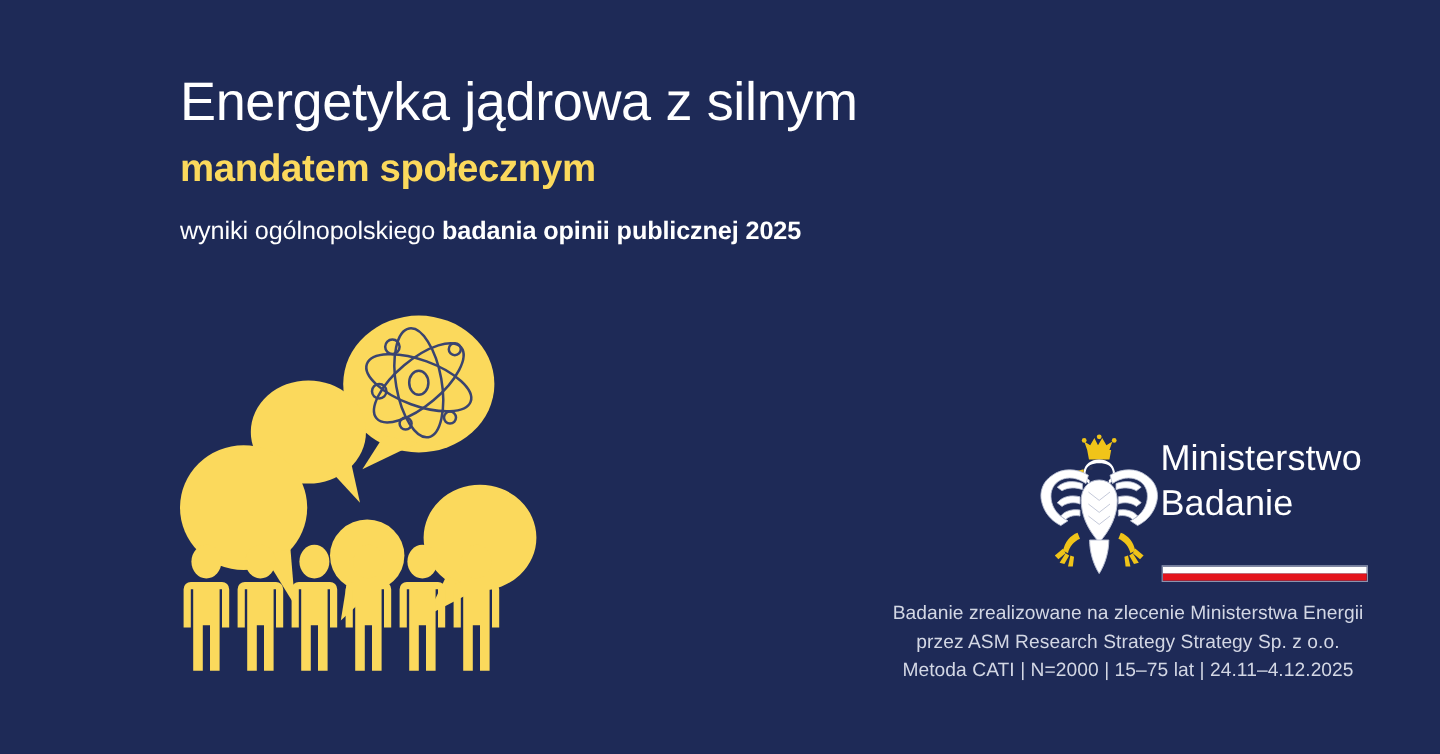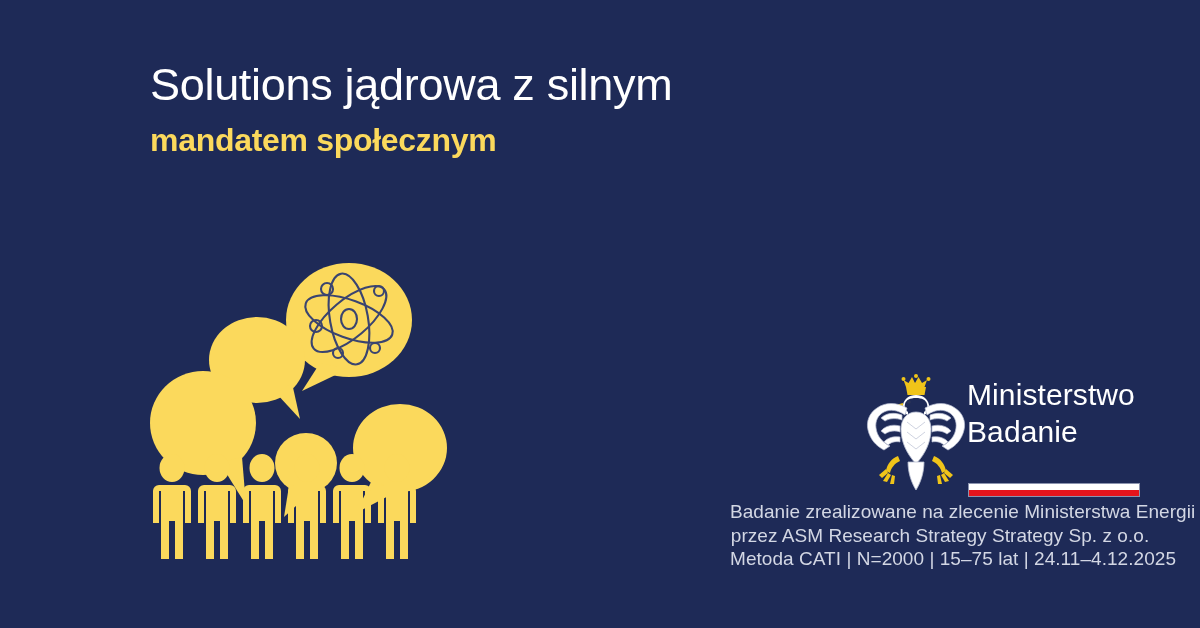--- a/index.html
+++ b/index.html
@@ -26,52 +26,55 @@
     margin-top:12px;font-size:21px;line-height:26px;color:#ffffff;
     font-weight:400;white-space:nowrap;letter-spacing:-0.1px;
   }
   .subtitle b{font-weight:700;}
 
   
   .illustration{position:absolute;left:150px;top:255px;width:300px;height:320px;}
   .illustration svg{display:block;width:300px;height:320px;}
 
   
-  .logo-block{position:absolute;left:862px;top:370px;width:285px;height:132px;}
+  .logo-block{position:absolute;left:862px;top:358px;width:285px;height:132px;}
   .eagle{position:absolute;left:0;top:0;width:108px;height:128px;}
   .eagle svg{display:block;width:108px;height:128px;}
   .logo-text{
     position:absolute;left:105px;top:6px;
     font-size:30px;line-height:37px;font-weight:300;color:#ffffff;
     letter-spacing:0.1px;
   }
   .flag-bar{
     position:absolute;left:106px;top:113px;width:172px;height:14px;
     border:1px solid #8b93ae;box-sizing:border-box;overflow:hidden;
   }
   .flag-white{height:50%;background:#ffffff;}
   .flag-red{height:50%;background:#e4141c;}
 
   
   .footer{
     position:absolute;left:730px;top:500px;width:420px;
     text-align:center;color:#d3d7e4;
-    font-size:19px;line-height:23.5px;font-weight:400;
+    font-size:16px;line-height:23.5px;font-weight:400;
     letter-spacing:0.05px;
   }
   .footer div{white-space:nowrap;}
 </style>
 </head>
 <body>
 
 <div class="canvas">
 
   <div class="headline">
-    <div class="title-line1">Solutions jądrowa z silnym</div>
+    <div class="title-line1">Energetyka jądrowa z silnym</div>
     <div class="title-line2">mandatem społecznym</div>
+    <div class="subtitle">
+      <span>wyniki ogólnopolskiego </span><b>badania opinii publicznej 2025</b>
+    </div>
   </div>
 
   <div class="illustration">
     <svg viewBox="0 0 300 320" xmlns="http://www.w3.org/2000/svg" aria-hidden="true">
       <g>
 
         <g>
           <path d="M262 65 a63 57 0 1 1 -126 0 a63 57 0 1 1 126 0 z" fill="#fbd95c"></path>
           <path d="M170 108 L152 136 L198 114 Z" fill="#fbd95c"></path>
         </g>

